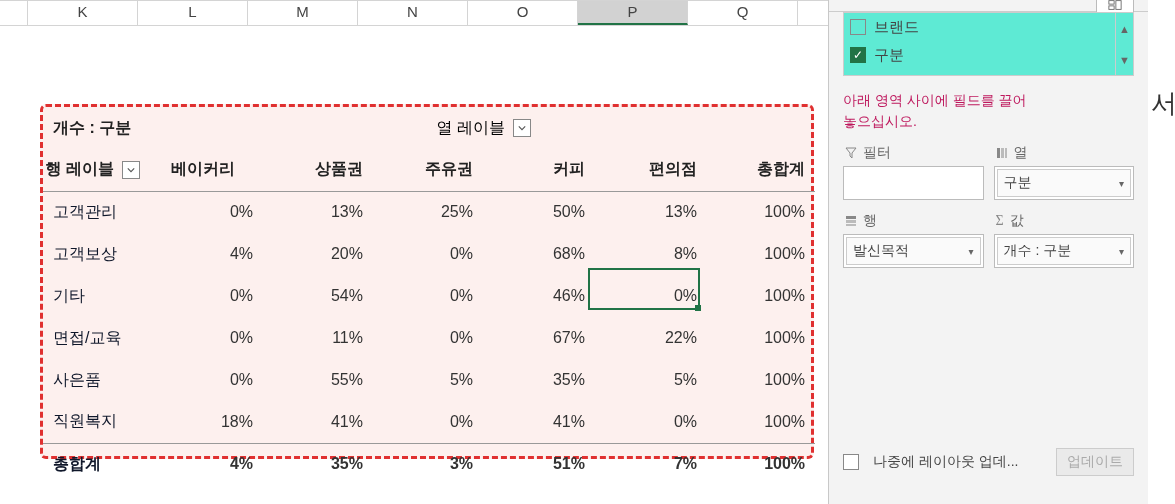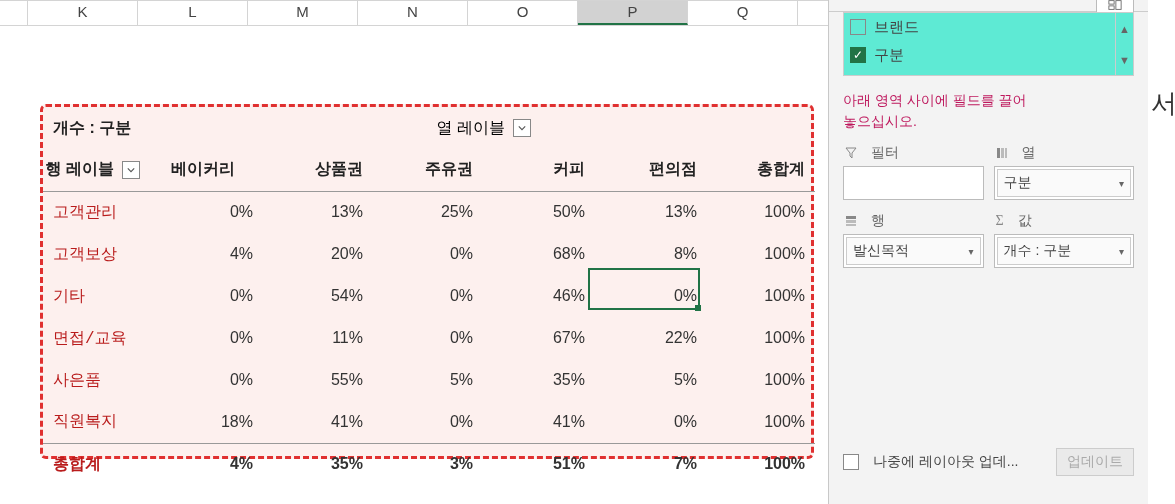--- a/index.html
+++ b/index.html
@@ -16,21 +16,21 @@
 
 .pivot-container { position: absolute; left: 40px; top: 78px; width: 774px; height: 355px; border: 3px dashed #e03030; border-radius: 6px; background: #fdf0ee; }
 
 .pivot-table { width: 100%; border-collapse: collapse; table-layout: fixed; }
 .pivot-table td, .pivot-table th { font-size: 16px; padding: 9px 10px; height: 42px; }
 
 .pt-corner { font-weight: 700; text-align: left; color: #222; }
 .pt-colhdr-label { font-weight: 400; text-align: center; }
 .pt-colhdr { font-weight: 700; text-align: right; color: #222; border-bottom: 1px solid #999; }
 .pt-colhdr.first { text-align: center; padding-left: 0; }
-.pt-row-label { text-align: left; color: #b91c1c; font-family: Liberation Mono, monospace; }
+.pt-row-label { text-align: left; color: #0f172a; }
 .pt-val { text-align: right; color: #333; }
 .pt-total-row td { font-weight: 700; border-top: 1px solid #999; }
 
 .dropdown-btn { display: inline-flex; width: 18px; height: 18px; border: 1px solid #888; background: #fff; align-items: center; justify-content: center; margin-left: 4px; vertical-align: middle; }
 .dropdown-btn svg { width: 8px; height: 6px; }
 
 .sel-cell { position: absolute; border: 2px solid #217346; background: transparent; pointer-events: none; }
 .sel-cell::after { content: ""; position: absolute; right: -3px; bottom: -3px; width: 6px; height: 6px; background: #217346; }
 
 
@@ -49,21 +49,21 @@
 .chk { width:16px; height:16px; border:1px solid #888; margin-right:8px; display:flex; align-items:center; justify-content:center; }
 .chk.checked { background:#217346; border-color:#217346; }
 .chk.checked::after { content:"✓"; color:#fff; font-size:12px; line-height:1; }
 .scroll-arrows { position:absolute; right:0; top:0; bottom:0; width:18px; border-left:1px solid #ccc; display:flex; flex-direction:column; }
 .scroll-arrows div { flex:1; display:flex; align-items:center; justify-content:center; font-size:11px; color:#666; }
 
 .drag-hint { margin: 14px 14px 8px 14px; font-size: 14px; line-height: 1.5; color:#be185d; }
 
 .drop-zones { margin: 0 14px; display:grid; grid-template-columns: 1fr 1fr; gap: 8px 10px; }
 .zone { }
-.zone-hdr { display:flex; align-items:center; font-size:14px; color:#666; padding:4px 2px; gap:14px; }
+.zone-hdr { display:flex; align-items:center; font-size:14px; color:#666; padding:4px 2px; gap:6px; }
 .zone-box { border:1px solid #bbb; background:#fff; height:34px; padding:2px; }
 .zone-box .chip { display:flex; align-items:center; justify-content:space-between; border:1px solid #ccc; background:#fafafa; height:28px; padding:0 6px; font-size:14px; }
 .chip .caret { font-size:10px; color:#666; }
 
 .footer { position:absolute; left:0; right:0; bottom:28px; padding: 0 14px; display:flex; align-items:center; justify-content:space-between; }
 .footer-left { display:flex; align-items:center; font-size:14px; color:#444; gap:6px; }
 .update-btn { border:1px solid #ccc; background:#eaeaea; color:#aaa; padding:4px 10px; font-size:14px; }
 
 .side-text { position:absolute; right:-2px; top:86px; font-size:26px; color:#333; }
 

